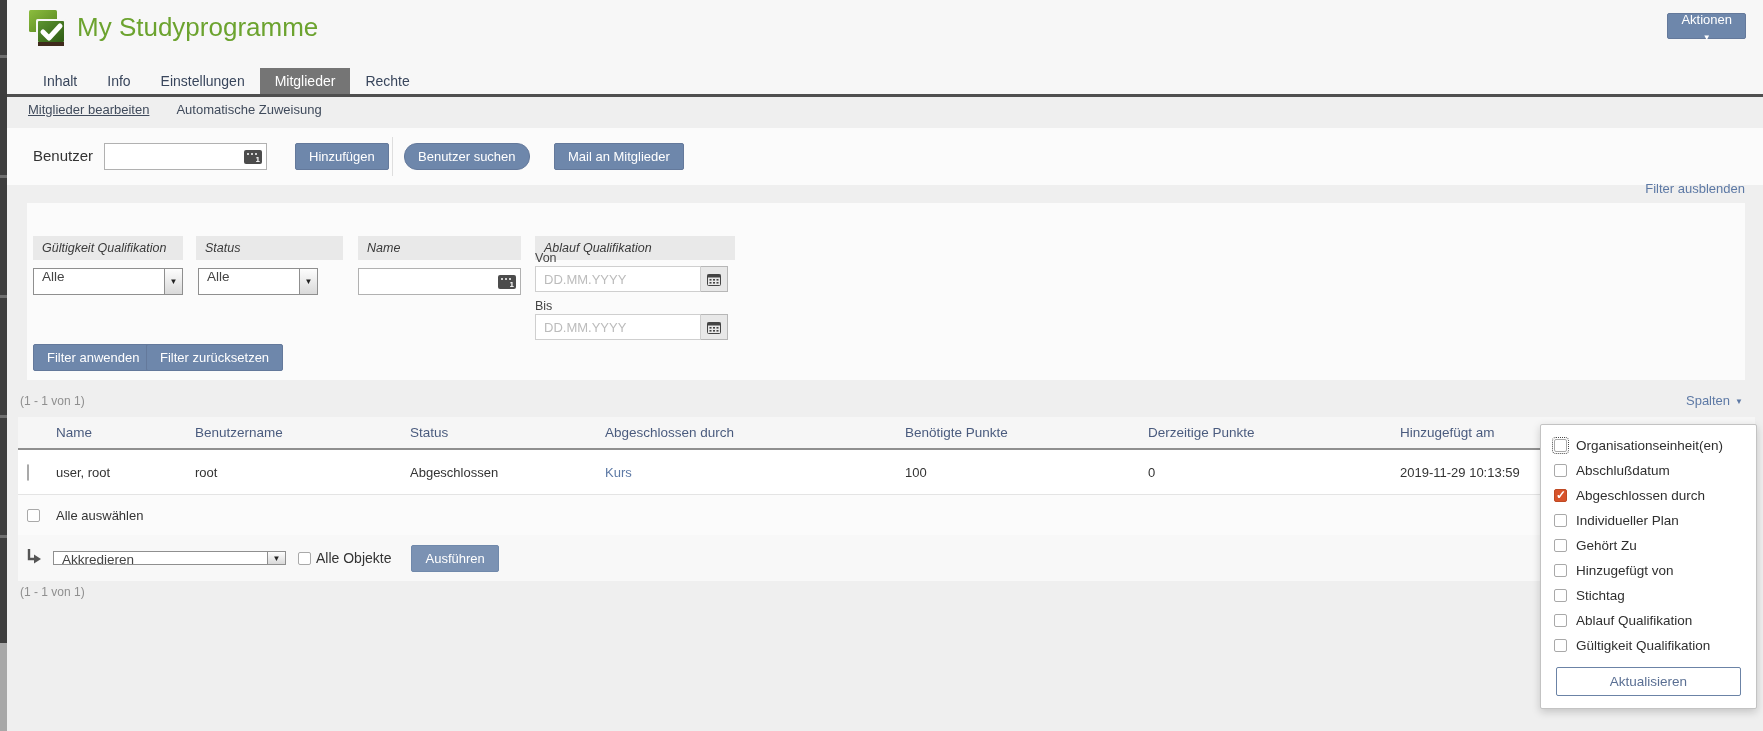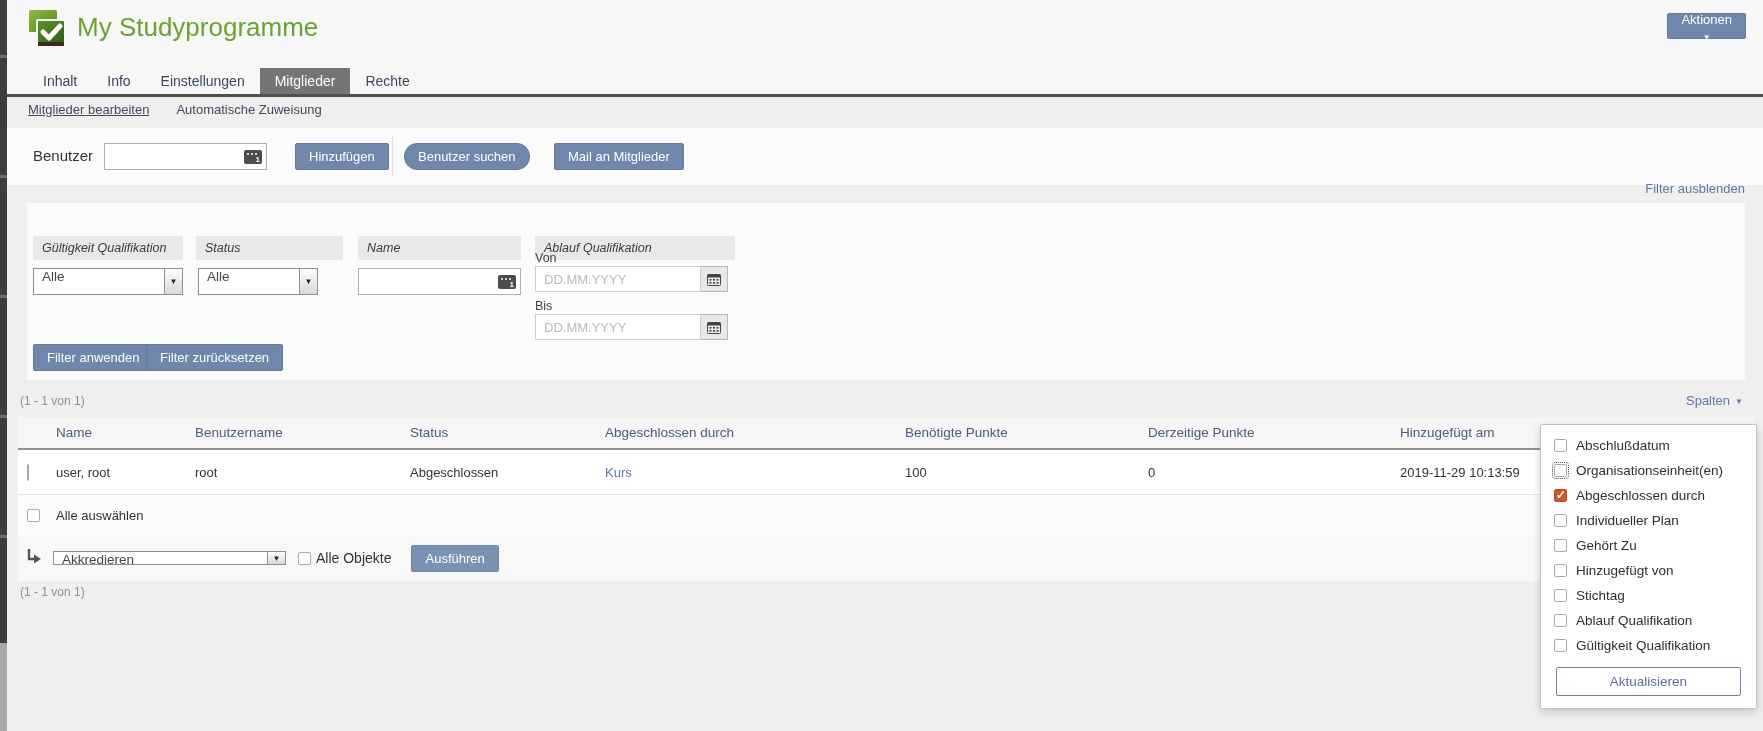--- a/index.html
+++ b/index.html
@@ -320,28 +320,28 @@
       <button class="btn bulk-btn">
           <span>Ausführen</span>
         </button>
     </div>
   </div>
 
   <span class="count-bottom">(1 - 1 von 1)</span>
 
   <div class="menu">
     <label class="menu-item">
-      <span class="cbx"></span>
-      <span>Abschlußdatum</span>
-    </label>
-    <label class="menu-item">
       <span class="cbx focused"></span>
       <span>Organisationseinheit(en)</span>
     </label>
     <label class="menu-item">
+      <span class="cbx"></span>
+      <span>Abschlußdatum</span>
+    </label>
+    <label class="menu-item">
       <span class="cbx checked"></span>
       <span>Abgeschlossen durch</span>
     </label>
     <label class="menu-item">
       <span class="cbx"></span>
       <span>Individueller Plan</span>
     </label>
     <label class="menu-item">
       <span class="cbx"></span>
       <span>Gehört Zu</span>

